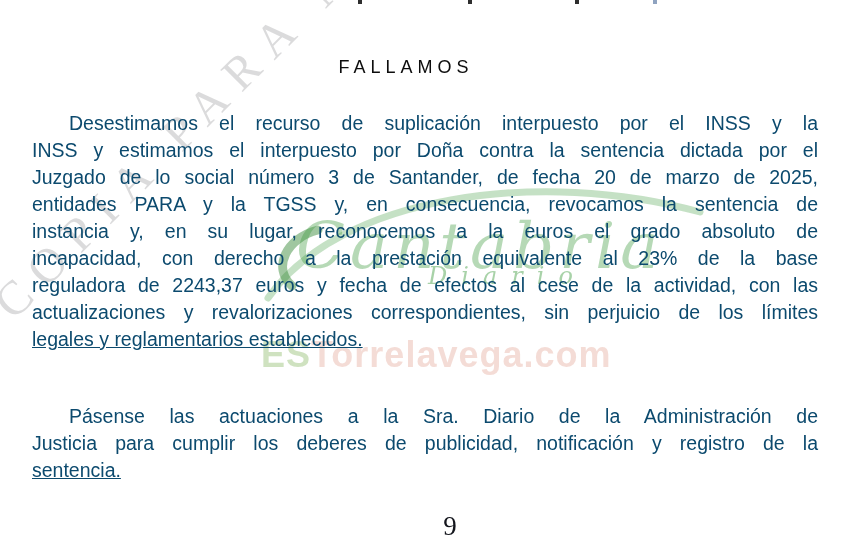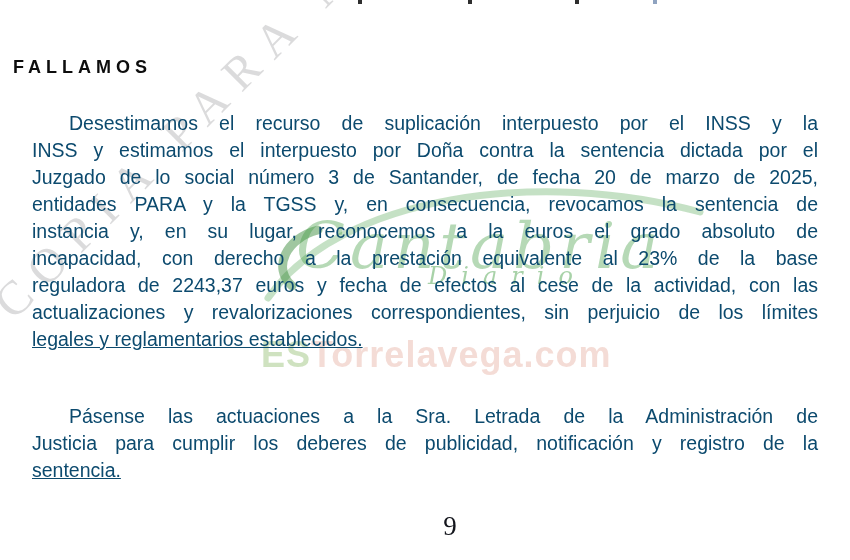--- a/index.html
+++ b/index.html
@@ -53,24 +53,24 @@
     pointer-events: none;
   }
   .wm-site .es   { color: rgba(130, 180, 90, 0.38); }
   .wm-site .rest { color: rgba(220, 140, 120, 0.30); }
 
   .doc { position: absolute; inset: 0; z-index: 3; }
 
   .title {
     position: absolute;
     top: 57px; left: 32px; right: 32px;
-    text-align: left;
+    text-align: center;
     transform: translateX(-19px);
     font-size: 18px;
-    font-weight: bold;
+    font-weight: normal;
     letter-spacing: 5px;
     color: #0d0d0d;
   }
 
   .para { position: absolute; left: 32px; right: 32px; color: #0c4a6e; font-size: 19.5px; }
   .para .line {
     height: 27px;
     line-height: 27px;
     text-align: justify;
     text-align-last: justify;
@@ -126,21 +126,21 @@
       <div class="line">Juzgado de lo social número 3 de Santander, de fecha 20 de marzo de 2025,</div>
       <div class="line">entidades PARA y la TGSS y, en consecuencia, revocamos la sentencia de</div>
       <div class="line">instancia y, en su lugar, reconocemos a la euros el grado absoluto de</div>
       <div class="line">incapacidad, con derecho a la prestación equivalente al 23% de la base</div>
       <div class="line">reguladora de 2243,37 euros y fecha de efectos al cese de la actividad, con las</div>
       <div class="line">actualizaciones y revalorizaciones correspondientes, sin perjuicio de los límites</div>
       <div class="line last">legales y reglamentarios establecidos.</div>
     </div>
 
     <div class="para para2">
-      <div class="line indent">Pásense las actuaciones a la Sra. Letrada de la Administración de</div>
+      <div class="line indent">Pásense las actuaciones a la Sra. Diario de la Administración de</div>
       <div class="line">Justicia para cumplir los deberes de publicidad, notificación y registro de la</div>
       <div class="line last">sentencia.</div>
     </div>
 
     <div class="page-number">9</div>
   </div>
 
 </div>
 
 </body></html>

